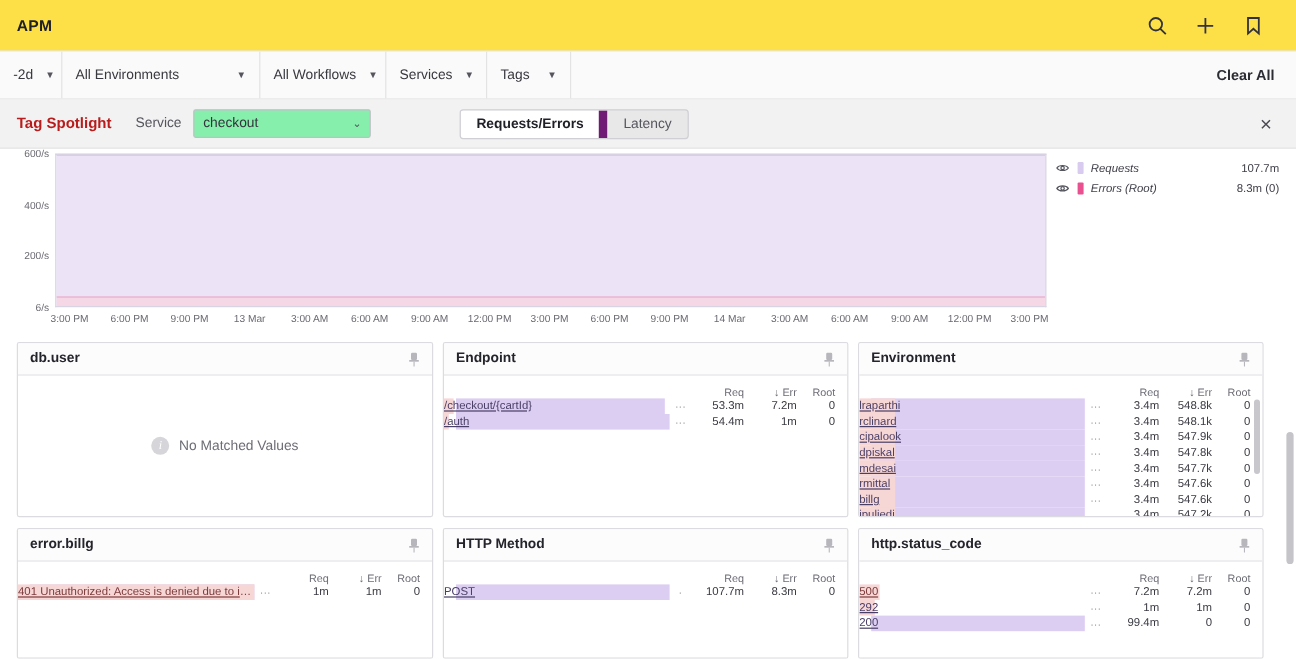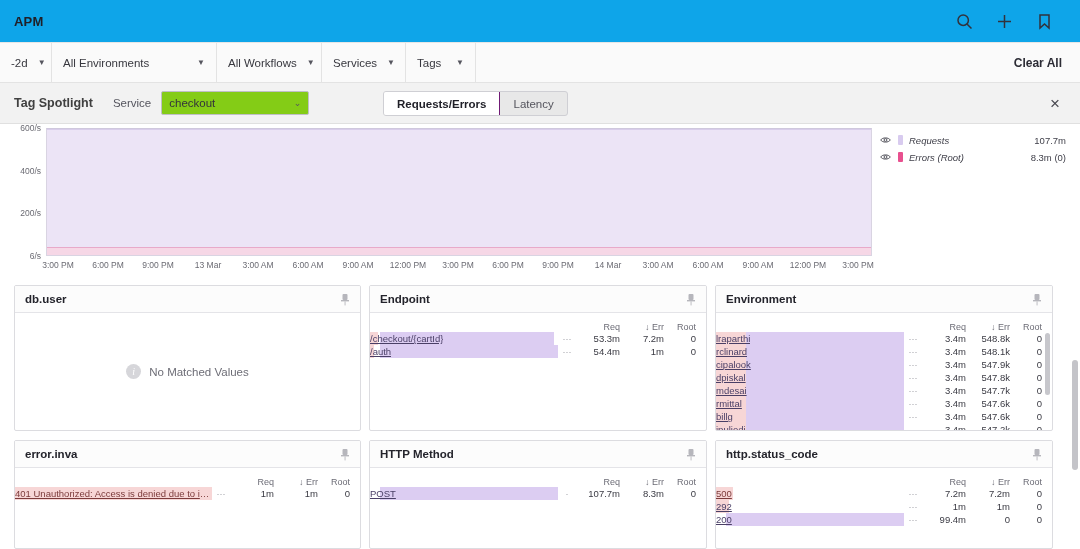--- a/index.html
+++ b/index.html
@@ -7,21 +7,21 @@
     width: 1080px; height: 549px;
     background: #fff;
     font-family: "Liberation Sans", sans-serif;
     color: #2b2b33;
     overflow: hidden;
   }
   .app { position: relative; width: 1080px; height: 549px; overflow: hidden; }
 
   
   .appbar {
-    height: 43px; background: #0ea5e9;
+    height: 43px; background: #fde047;
     border-bottom: 1px solid #e6e6e6;
     display: flex; align-items: center;
     padding: 0 14px;
   }
   .app-title { font-size: 13px; font-weight: bold; letter-spacing: .2px; color: #202028; }
   .appbar-actions { margin-left: auto; display: flex; align-items: center; gap: 20px; padding-right: 12px; }
   .icon-btn { width: 20px; height: 20px; display: flex; align-items: center; justify-content: center; cursor: pointer; color: #32323c; }
   .icon-btn svg { display: block; }
 
   
@@ -49,41 +49,41 @@
     padding-right: 18px; cursor: pointer;
   }
 
   
   .spotlight {
     height: 41px; background: #f2f2f2;
     border-bottom: 1px solid #e0e0e0;
     display: flex; align-items: center; padding: 0 14px;
     position: relative;
   }
-  .spot-title { font-size: 12.5px; font-weight: bold; color: #404040; }
+  .spot-title { font-size: 12.5px; font-weight: bold; color: #b91c1c; }
   .spot-svc-label { font-size: 11.5px; color: #55555e; margin-left: 20px; }
   .select-box {
     margin-left: 10px; width: 148px; height: 24px;
-    background: #84cc16; border: 1px solid #bfbfc6; border-radius: 2px;
+    background: #86efac; border: 1px solid #bfbfc6; border-radius: 2px;
     display: flex; align-items: center; padding: 0 7px;
     font-size: 11.5px; color: #33333b; cursor: pointer;
   }
   .select-box .sel-caret { margin-left: auto; font-size: 9px; color: #55555e; }
   .seg {
     position: absolute; left: 383px; top: 8px;
     height: 25px; background: #e8e8e8;
     border: 1px solid #cfcfd4; border-radius: 3px;
     display: flex; overflow: hidden;
   }
   .seg-btn {
     font-size: 11.5px; color: #55555e;
     padding: 0 13px; display: flex; align-items: center; cursor: pointer;
   }
   .seg-btn.active { background: #fff; color: #1f1f27; font-weight: bold; }
-  .seg-btn + .seg-btn { border-left: 1px solid #701a75; }
+  .seg-btn + .seg-btn { border-left: 7px solid #701a75; }
   .spot-close {
     margin-left: auto; width: 22px; height: 22px;
     display: flex; align-items: center; justify-content: center;
     color: #4a4a52; cursor: pointer; font-size: 17px; line-height: 1;
   }
 
   
   .chart-wrap { position: relative; height: 161px; background: #fff; }
   .yaxis { position: absolute; left: 0; top: 4px; width: 46px; height: 132px; }
   .ytick {
@@ -490,21 +490,21 @@
               <span class="num-req">3.4m</span>
               <span class="num-err">547.2k</span>
               <span class="num-root">0</span>
             </div>
           </div>
           <div class="panel-scroll"></div>
         </div>
       </div>
       <div class="panel">
         <div class="panel-head">
-          <div class="panel-title">error.inva</div>
+          <div class="panel-title">error.billg</div>
           <div class="pin">
             <svg width="10" height="13" viewBox="0 0 10 13" fill="#b6b6bc">
               <rect x="2.5" y="1" width="5" height="6" rx="1"></rect>
               <rect x="1" y="7" width="8" height="1.4"></rect>
               <rect x="4.6" y="8.4" width="0.9" height="4"></rect>
             </svg>
           </div>
         </div>
         <div class="panel-body">
           <div class="dt">

